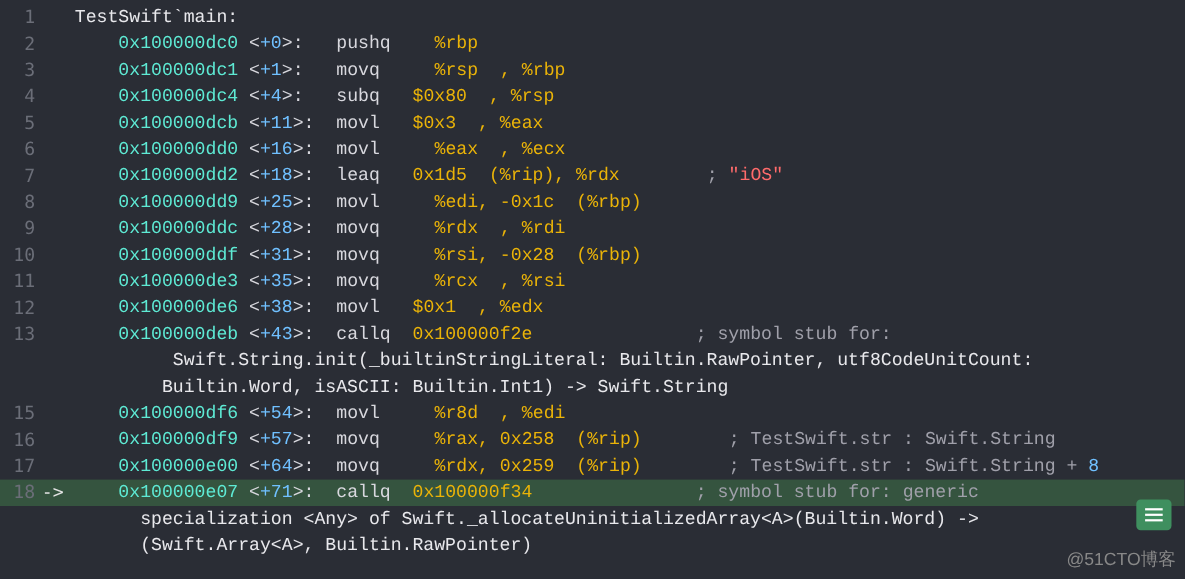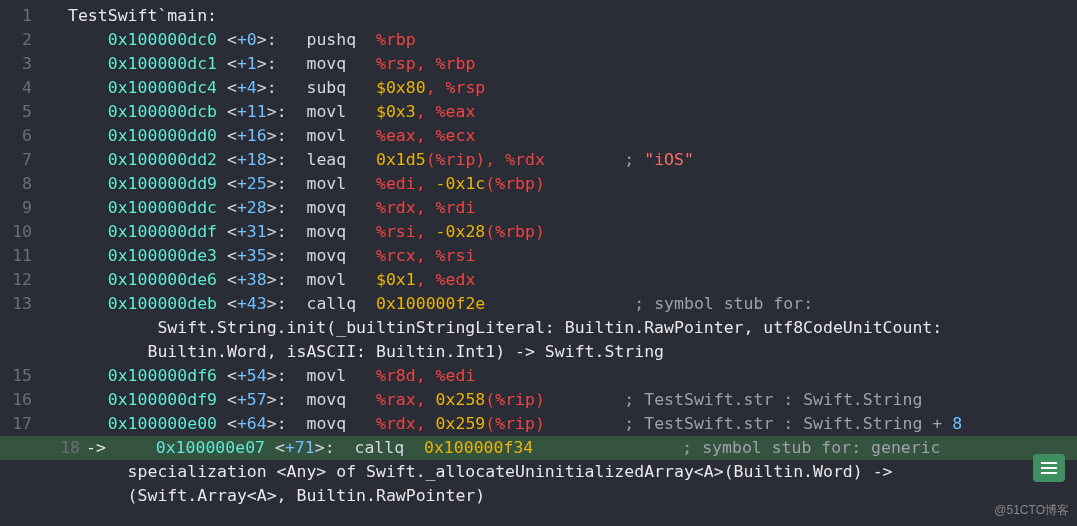--- a/index.html
+++ b/index.html
@@ -9,50 +9,50 @@
     font-size: 16.5px;
     line-height: 24px;
     color: #f0f0f0;
     width: 1077px;
     height: 526px;
     overflow: hidden;
     position: relative;
   }
   .editor { padding: 4px 0; }
   .row { display: flex; white-space: pre; }
-  .row.current { background: #35543f; padding-left: 48px; }
+  .row.current { background: #35543f; }
   .gutter {
     width: 38px;
     text-align: right;
     color: #6b6e78;
     padding-right: 6px;
     flex: 0 0 38px;
     user-select: none;
   }
   .arrowcol {
     width: 30px;
     flex: 0 0 30px;
     color: #e3e3e3;
   }
-  .code { flex: 1; }
+  .code { flex: 1; font-family: Liberation Mono, monospace; }
   .addr  { color: #5eead4; }
   .off   { color: #70c0ff; }
   .mn    { color: #d8d8de; text-align: right; }
   .hex   { color: #eab308; }
-  .reg   { color: #ef4444; }
+  .reg   { color: #eab308; margin-left: 20px; }
   .cmt   { color: #a0a0aa; }
   .str   { color: #ff6b6b; }
   .punct { color: #d8d8de; }
   .num   { color: #70c0ff; }
   .plain { color: #e8e8ec; }
   .watermark {
     position: absolute;
     right: 8px;
     bottom: 4px;
-    font-size: 12px;
+    font-size: 16px;
     color: #888;
     font-family: sans-serif;
   }
   .fab {
     position: absolute;
     right: 12px;
     bottom: 44px;
     width: 32px;
     height: 28px;
     background: #3f8f5f;

